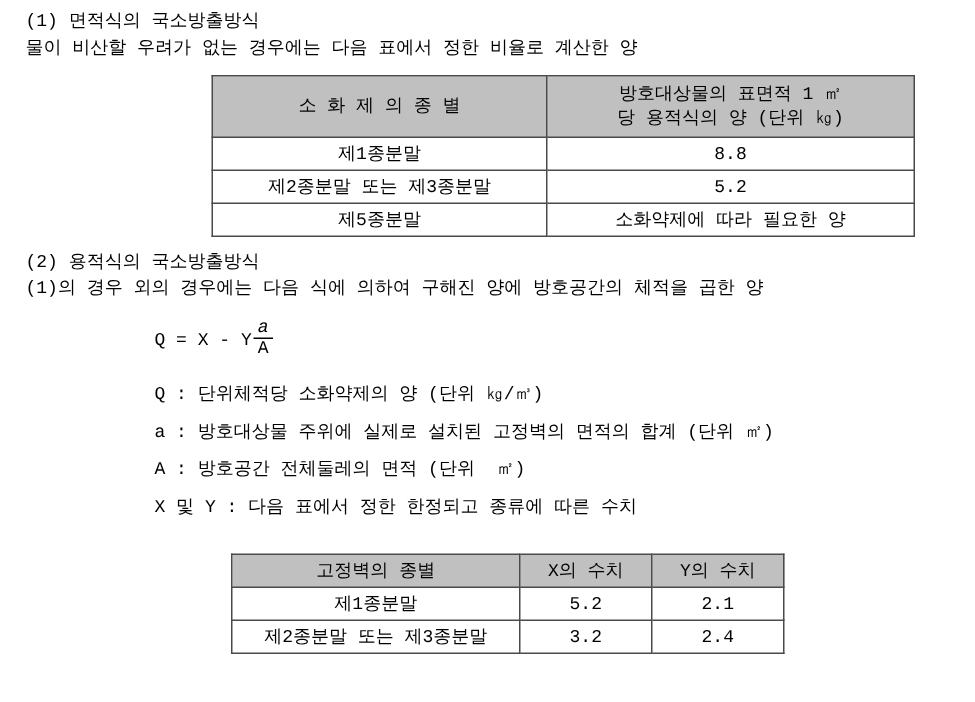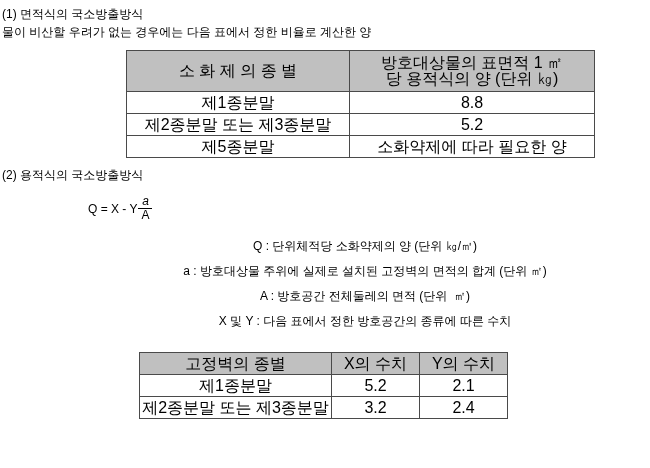--- a/index.html
+++ b/index.html
@@ -13,41 +13,42 @@
     font-family: "Liberation Sans", sans-serif;
     font-size: 12px;
     color: #000000;
     overflow: hidden;
   }
   .page {
     position: relative;
     width: 650px;
     height: 468px;
     box-sizing: border-box;
-    padding: 6px 8px 0 0;
+    padding: 6px 8px 0 15px;
+    font-family: Liberation Mono, monospace;
   }
   .line {
     line-height: 17px;
     white-space: pre-wrap;
   }
   .sec-head {
     margin-left: 2px;
   }
   .para {
     margin-left: 2px;
     margin-top: 1px;
   }
   .indent1 {
     text-indent: 26px;
   }
   
   table.doc-table {
     border-collapse: collapse;
     table-layout: fixed;
-    font-size: 16px;
+    font-size: 12px;
   }
   table.doc-table td {
     border: 1px solid #4a4a4a;
     text-align: center;
     vertical-align: middle;
     padding: 1px 2px;
     line-height: 16px;
   }
   .hdr-cell {
     background: #c0c0c0;
@@ -98,21 +99,20 @@
     display: block;
     border-top: 1px solid #000;
     padding: 0 3px;
   }
   .deflist {
     margin-left: 88px;
     margin-top: 4px;
   }
   .deflist .line {
     line-height: 25px;
-    text-align: center;
   }
 </style>
 </head>
 <body>
 
 <div class="page">
 
   <div class="line sec-head">(1) 면적식의 국소방출방식</div>
   <div class="line para">물이 비산할 우려가 없는 경우에는 다음 표에서 정한 비율로 계산한 양</div>
 
@@ -140,30 +140,31 @@
         </tr>
         <tr class="t1-body">
           <td>제5종분말</td>
           <td>소화약제에 따라 필요한 양</td>
         </tr>
       </tbody>
     </table>
   </div>
 
   <div class="line sec-head" style="margin-top:9px;">(2) 용적식의 국소방출방식</div>
+  <div class="line sec-head">(1)의 경우 외의 경우에는 다음 식에 의하여 구해진 양에 방호공간의 체적을 곱한 양</div>
 
   <div class="formula">
     <span>Q = X - Y</span><span class="frac"><span class="num">a</span><span class="den">A</span></span>
   </div>
 
   <div class="deflist">
     <div class="line">Q : 단위체적당 소화약제의 양 (단위 ㎏/㎥)</div>
     <div class="line">a : 방호대상물 주위에 실제로 설치된 고정벽의 면적의 합계 (단위 ㎡)</div>
     <div class="line">A : 방호공간 전체둘레의 면적 (단위  ㎡)</div>
-    <div class="line">X 및 Y : 다음 표에서 정한 방호공간의 종류에 따른 수치</div>
+    <div class="line">X 및 Y : 다음 표에서 정한 한정되고 종류에 따른 수치</div>
   </div>
 
   <div class="table2-wrap">
     <table class="doc-table table2">
       <colgroup>
         <col class="t2-c1">
           <col class="t2-c2">
           <col class="t2-c3">
       </colgroup>
       <tbody>

